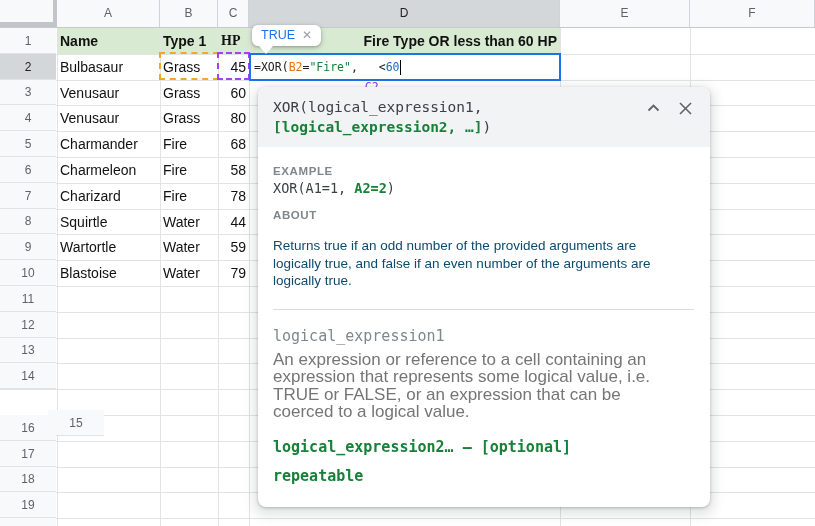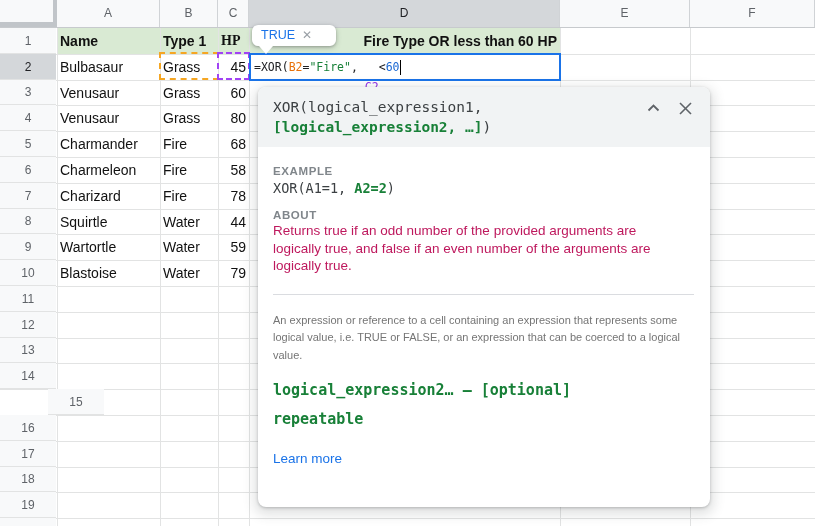--- a/index.html
+++ b/index.html
@@ -36,42 +36,42 @@
     font-family:"DejaVu Sans Mono", monospace; font-size:11.5px; color:#202124; white-space:pre; }
   .tok-ref1 { color:#e8710a; }
   .tok-ref2 { color:#9334e6;margin-top:40px; }
   .tok-str { color:#188038; }
   .tok-num { color:#1967d2; }
   .caret { display:inline-block; width:1px; height:15px; background:#000; margin-left:1px; }
 
   
   .value-tip { position:absolute; left:252px; top:25px; z-index:8; background:#fff; border-radius:6px;
     box-shadow:0 1px 3px rgba(60,64,67,.35), 0 2px 6px rgba(60,64,67,.2);
-    padding:3px 24px 4px 9px; display:flex; align-items:center; gap:7px; }
+    padding:3px 9px 4px 9px; display:flex; align-items:center; gap:7px; }
   .value-tip .val { color:#1a73e8; font-size:12.5px; }
   .value-tip .close-x { color:#9aa0a6; font-size:12px; cursor:pointer; }
   .value-tip .tail { position:absolute; left:7px; top:100%; width:0; height:0;
     border-left:7px solid transparent; border-right:7px solid transparent; border-top:8px solid #fff; }
 
   
   .help { position:absolute; left:258px; top:87px; width:452px; height:420px; background:#fff; border-radius:8px;
     box-shadow:0 1px 3px rgba(60,64,67,.3), 0 4px 12px 4px rgba(60,64,67,.15); z-index:7; overflow:hidden; }
   .help-header { position:relative; background:#f1f3f4; padding:10px 70px 10px 15px;
     font-family:"DejaVu Sans Mono", monospace; font-size:14.5px; line-height:20px; color:#3c4043; }
   .green-b { color:#188038; font-weight:bold; }
   .hdr-icons { position:absolute; right:16px; top:12px; display:flex; gap:14px; align-items:center; }
   .icon-btn { width:18px; height:18px; display:flex; align-items:center; justify-content:center; cursor:pointer; }
 
   .help-body { padding:12px 16px 16px 15px; }
   .pp-label { font-size:11.5px; font-weight:bold; letter-spacing:.6px; color:#80868b; margin-top:6px; }
   .pp-code { font-family:"DejaVu Sans Mono", monospace; font-size:13.5px; color:#3c4043; margin-top:3px; }
-  .pp-about { font-size:13.5px; line-height:17.5px; color:#be185d; margin-top:1px; max-width:408px; }
+  .pp-about { font-size:13.5px; line-height:17.5px; color:#0c4a6e; margin-top:16px; max-width:408px; }
   .pp-divider { border:none; border-top:1px solid #dadce0; margin:19px 0 17px 0; }
   .pp-param-name { font-family:"DejaVu Sans Mono", monospace; font-size:15px; color:#80868b; }
-  .pp-param-desc { font-size:11px; line-height:17.5px; color:#757575; margin-top:6px; max-width:408px; }
+  .pp-param-desc { font-size:17px; line-height:17.5px; color:#757575; margin-top:6px; max-width:408px; }
   .pp-param2 { font-family:"DejaVu Sans Mono", monospace; font-size:15px; font-weight:bold; color:#188038; margin-top:17px; }
   .pp-repeat { font-family:"DejaVu Sans Mono", monospace; font-size:15px; font-weight:bold; color:#188038; margin-top:11px; }
   .pp-param2-desc { font-size:13.5px; line-height:17.5px; color:#202124; margin-top:7px; }
   .pp-learn { display:inline-block; font-size:13.5px; color:#1a73e8; margin-top:23px; text-decoration:none; cursor:pointer; }
 </style>
 </head>
 <body>
 
 <div class="sheet">
 
@@ -165,21 +165,21 @@
       <div class="rowhead" style="top: 131px; height: 26px; line-height: 26px;">5</div>
       <div class="rowhead" style="top: 157px; height: 26px; line-height: 26px;">6</div>
       <div class="rowhead" style="top: 183px; height: 26px; line-height: 26px;">7</div>
       <div class="rowhead" style="top: 209px; height: 25px; line-height: 25px;">8</div>
       <div class="rowhead" style="top: 234px; height: 26px; line-height: 26px;">9</div>
       <div class="rowhead" style="top: 260px; height: 26px; line-height: 26px;">10</div>
       <div class="rowhead" style="top: 286px; height: 26px; line-height: 26px;">11</div>
       <div class="rowhead" style="top: 312px; height: 26px; line-height: 26px;">12</div>
       <div class="rowhead" style="top: 338px; height: 25px; line-height: 25px;">13</div>
       <div class="rowhead" style="top: 363px; height: 26px; line-height: 26px;">14</div>
-      <div class="rowhead" style="top: 389px; height: 26px; line-height: 26px; margin-left: 48px;">15</div>
+      <div class="rowhead" style="top: 410px; height: 26px; line-height: 26px; margin-left: 48px;">15</div>
       <div class="rowhead" style="top: 415px; height: 26px; line-height: 26px;">16</div>
       <div class="rowhead" style="top: 441px; height: 26px; line-height: 26px;">17</div>
       <div class="rowhead" style="top: 467px; height: 25px; line-height: 25px;">18</div>
       <div class="rowhead" style="top: 492px; height: 26px; line-height: 26px;">19</div>
       <div class="rowhead" style="top: 518px; height: 26px; line-height: 26px;">20</div>
     </div>
 
   <div class="value-tip">
     <span class="val">TRUE</span>
     <span class="close-x">✕</span>
@@ -205,20 +205,21 @@
       </span>
     </div>
     <div class="help-body">
       <div class="pp-label">EXAMPLE</div>
       <div class="pp-code">
         <span>XOR(A1=1, </span><span class="green-b">A2=2</span><span>)</span>
       </div>
       <div class="pp-label" style="margin-top:13px;">ABOUT</div>
       <div class="pp-about">Returns true if an odd number of the provided arguments are logically true, and false if an even number of the arguments are logically true.</div>
       <hr class="pp-divider">
+      <div class="pp-param-name">logical_expression1</div>
       <div class="pp-param-desc">An expression or reference to a cell containing an expression that represents some logical value, i.e. TRUE or FALSE, or an expression that can be coerced to a logical value.</div>
       <div class="pp-param2">logical_expression2… – [optional]</div>
       <div class="pp-repeat">repeatable</div>
       <a class="pp-learn">Learn more</a>
     </div>
   </div>
 
 </div>
 
 </body></html>

